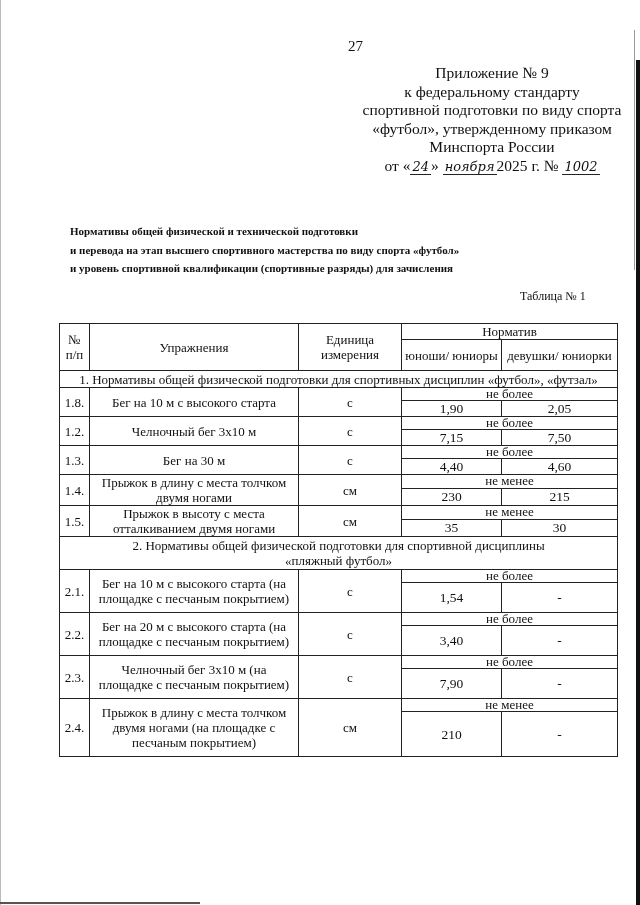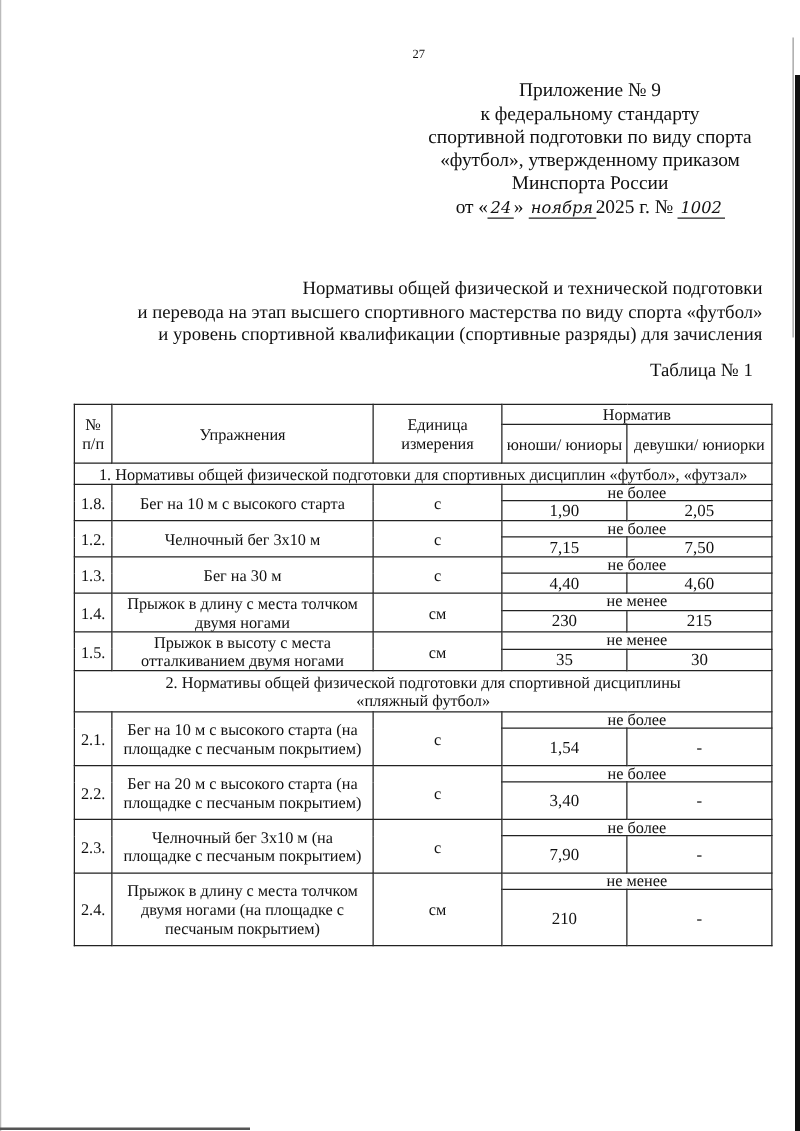--- a/index.html
+++ b/index.html
@@ -6,28 +6,28 @@
   body {
     width: 640px; height: 905px; position: relative; overflow: hidden;
     background: #ffffff; color: #111;
     font-family: "Liberation Serif", "DejaVu Serif", serif;
   }
   .scan-edge-right { position: absolute; left: 636px; top: 60px; width: 4px; height: 845px; background: #111; }
   .scan-edge-right-thin { position: absolute; left: 634px; top: 30px; width: 1px; height: 240px; background: #999; }
   .scan-edge-left { position: absolute; left: 0; top: 0; width: 1px; height: 905px; background: #bbb; }
   .scan-edge-bottom { position: absolute; left: 0; top: 902px; width: 200px; height: 2px; background: #555; }
 
-  .page-number { position: absolute; left: 330px; top: 38px; font-size: 10px; }
-  .appendix { position: absolute; left: 332px; top: 64px; width: 280px; text-align: center; font-size: 15.5px; line-height: 18.5px; }
+  .page-number { position: absolute; left: 348px; top: 38px; font-size: 15px; }
+  .appendix { position: absolute; left: 352px; top: 64px; width: 280px; text-align: center; font-size: 15.5px; line-height: 18.5px; }
   .appendix .line { display: block; white-space: nowrap; }
   .sig { font-family: "DejaVu Serif", serif; font-style: italic; font-size: 13px; border-bottom: 1px solid #222; padding: 0 2px; }
 
-  .doc-title { position: absolute; left: 70px; top: 222px; width: 540px; text-align: right; font-weight: normal; font-size: 15px; line-height: 18.5px; }
+  .doc-title { position: absolute; left: 70px; top: 222px; width: 540px; text-align: left; font-weight: bold; font-size: 11px; line-height: 18.5px; }
   .doc-title .line { display: block; white-space: nowrap; }
-  .table-caption { position: absolute; left: 520px; top: 289px; font-size: 15px; white-space: nowrap; }
+  .table-caption { position: absolute; left: 520px; top: 289px; font-size: 12px; white-space: nowrap; }
 
   table.norms {
     position: absolute; left: 59px; top: 323px; width: 558px;
     border-collapse: collapse; font-size: 13px; line-height: 15px;
     table-layout: fixed;
   }
   table.norms td, table.norms th {
     border: 1px solid #222; padding: 0 3px; text-align: center; vertical-align: middle; font-weight: normal;
   }
   col.c-num { width: 30px; }

